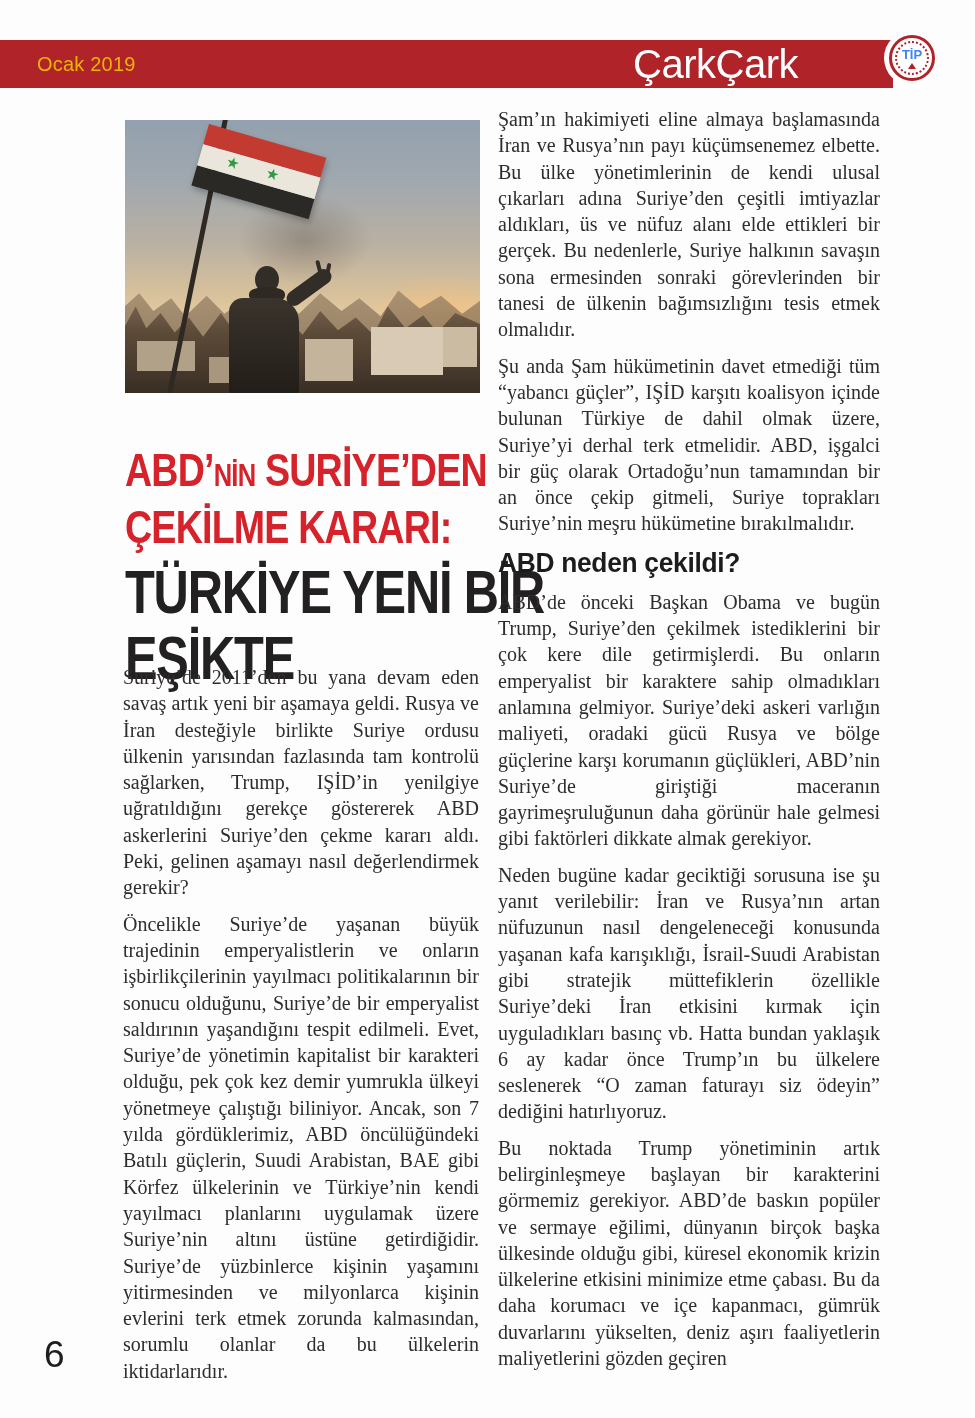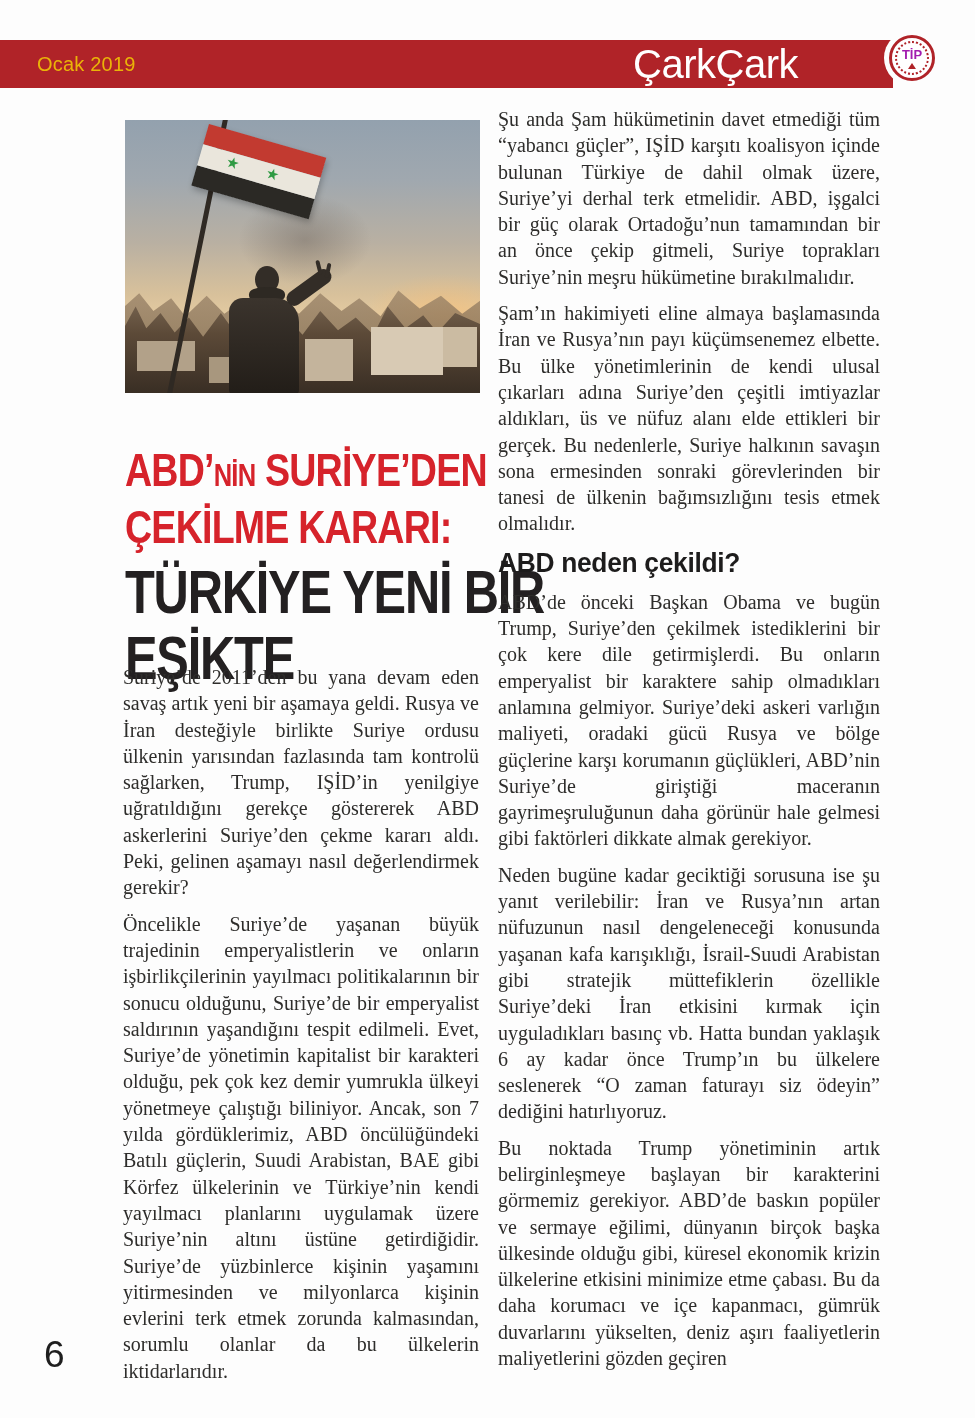--- a/index.html
+++ b/index.html
@@ -26,21 +26,21 @@
   .brand .b2{font-weight:400;}
   .emblem{
     position:absolute;left:889px;top:35px;width:46px;height:46px;border-radius:50%;
     background:#fff;border:3px solid #b02328;box-shadow:0 0 0 5px #fdfdfd;
     box-sizing:border-box;display:flex;flex-direction:column;align-items:center;justify-content:center;
   }
   .emblem .ring{
     position:absolute;inset:3px;border:2px dotted #b02328;border-radius:50%;
   }
   .emblem .tip{
-    font-family:"Liberation Sans",sans-serif;font-weight:700;font-size:13px;color:#a21caf;
+    font-family:"Liberation Sans",sans-serif;font-weight:700;font-size:13px;color:#3b82f6;
     line-height:13px;letter-spacing:0;
   }
   .emblem .mark{width:0;height:0;margin-top:2px;border-left:4px solid transparent;
     border-right:4px solid transparent;border-bottom:6px solid #b02328;}
   
   .photo{
     position:absolute;left:125px;top:120px;width:355px;height:273px;overflow:hidden;
     background:linear-gradient(180deg,#93a1ae 0%,#a0a8af 22%,#b9b0a2 45%,#d8c19b 64%,#ecd2a6 78%,#e2c89f 100%);
   }
   .smoke{position:absolute;left:85px;top:55px;width:190px;height:130px;
@@ -170,21 +170,21 @@
   <div class="title t1">TÜRKİYE YENİ BİR</div>
   <div class="title">EŞİKTE</div>
 </div>
 
 <div class="col col-left">
   <p>Suriye’de 2011’den bu yana devam eden savaş artık yeni bir aşamaya geldi. Rusya ve İran desteğiyle birlikte Suriye ordusu ülkenin yarısından fazlasında tam kontrolü sağlarken, Trump, IŞİD’in yenilgiye uğratıldığını gerekçe göstererek ABD askerlerini Suriye’den çekme kararı aldı. Peki, gelinen aşamayı nasıl değerlendirmek gerekir?</p>
   <p>Öncelikle Suriye’de yaşanan büyük trajedinin emperyalistlerin ve onların işbirlikçilerinin yayılmacı politikalarının bir sonucu olduğunu, Suriye’de bir emperyalist saldırının yaşandığını tespit edilmeli. Evet, Suriye’de yönetimin kapitalist bir karakteri olduğu, pek çok kez demir yumrukla ülkeyi yönetmeye çalıştığı biliniyor. Ancak, son 7 yılda gördüklerimiz, ABD öncülüğündeki Batılı güçlerin, Suudi Arabistan, BAE gibi Körfez ülkelerinin ve Türkiye’nin kendi yayılmacı planlarını uygulamak üzere Suriye’nin altını üstüne getirdiğidir. Suriye’de yüzbinlerce kişinin yaşamını yitirmesinden ve milyonlarca kişinin evlerini terk etmek zorunda kalmasından, sorumlu olanlar da bu ülkelerin iktidarlarıdır.</p>
 </div>
 
 <div class="col col-right">
+  <p>Şam’ın hakimiyeti eline almaya başlamasında İran ve Rusya’nın payı küçümsenemez elbette. Bu ülke yönetimlerinin de kendi ulusal çıkarları adına Suriye’den çeşitli imtiyazlar aldıkları, üs ve nüfuz alanı elde ettikleri bir gerçek. Bu nedenlerle, Suriye halkının savaşın sona ermesinden sonraki görevlerinden bir tanesi de ülkenin bağımsızlığını tesis etmek olmalıdır.</p>
   <p>Şu anda Şam hükümetinin davet etmediği tüm “yabancı güçler”, IŞİD karşıtı koalisyon içinde bulunan Türkiye de dahil olmak üzere, Suriye’yi derhal terk etmelidir. ABD, işgalci bir güç olarak Ortadoğu’nun tamamından bir an önce çekip gitmeli, Suriye toprakları Suriye’nin meşru hükümetine bırakılmalıdır.</p>
-  <p>Şam’ın hakimiyeti eline almaya başlamasında İran ve Rusya’nın payı küçümsenemez elbette. Bu ülke yönetimlerinin de kendi ulusal çıkarları adına Suriye’den çeşitli imtiyazlar aldıkları, üs ve nüfuz alanı elde ettikleri bir gerçek. Bu nedenlerle, Suriye halkının savaşın sona ermesinden sonraki görevlerinden bir tanesi de ülkenin bağımsızlığını tesis etmek olmalıdır.</p>
   <h2 class="subhead">ABD neden çekildi?</h2>
   <p>ABD’de önceki Başkan Obama ve bugün Trump, Suriye’den çekilmek istediklerini bir çok kere dile getirmişlerdi. Bu onların emperyalist bir karaktere sahip olmadıkları anlamına gelmiyor. Suriye’deki askeri varlığın maliyeti, oradaki gücü Rusya ve bölge güçlerine karşı korumanın güçlükleri, ABD’nin Suriye’de giriştiği maceranın gayrimeşruluğunun daha görünür hale gelmesi gibi faktörleri dikkate almak gerekiyor.</p>
   <p>Neden bugüne kadar geciktiği sorusuna ise şu yanıt verilebilir: İran ve Rusya’nın artan nüfuzunun nasıl dengeleneceği konusunda yaşanan kafa karışıklığı, İsrail-Suudi Arabistan gibi stratejik müttefiklerin özellikle Suriye’deki İran etkisini kırmak için uyguladıkları basınç vb. Hatta bundan yaklaşık 6 ay kadar önce Trump’ın bu ülkelere seslenerek “O zaman faturayı siz ödeyin” dediğini hatırlıyoruz.</p>
   <p>Bu noktada Trump yönetiminin artık belirginleşmeye başlayan bir karakterini görmemiz gerekiyor. ABD’de baskın popüler ve sermaye eğilimi, dünyanın birçok başka ülkesinde olduğu gibi, küresel ekonomik krizin ülkelerine etkisini minimize etme çabası. Bu da daha korumacı ve içe kapanmacı, gümrük duvarlarını yükselten, deniz aşırı faaliyetlerin maliyetlerini gözden geçiren</p>
 </div>
 
 <div class="pagenum">6</div>
 
 </body></html>

